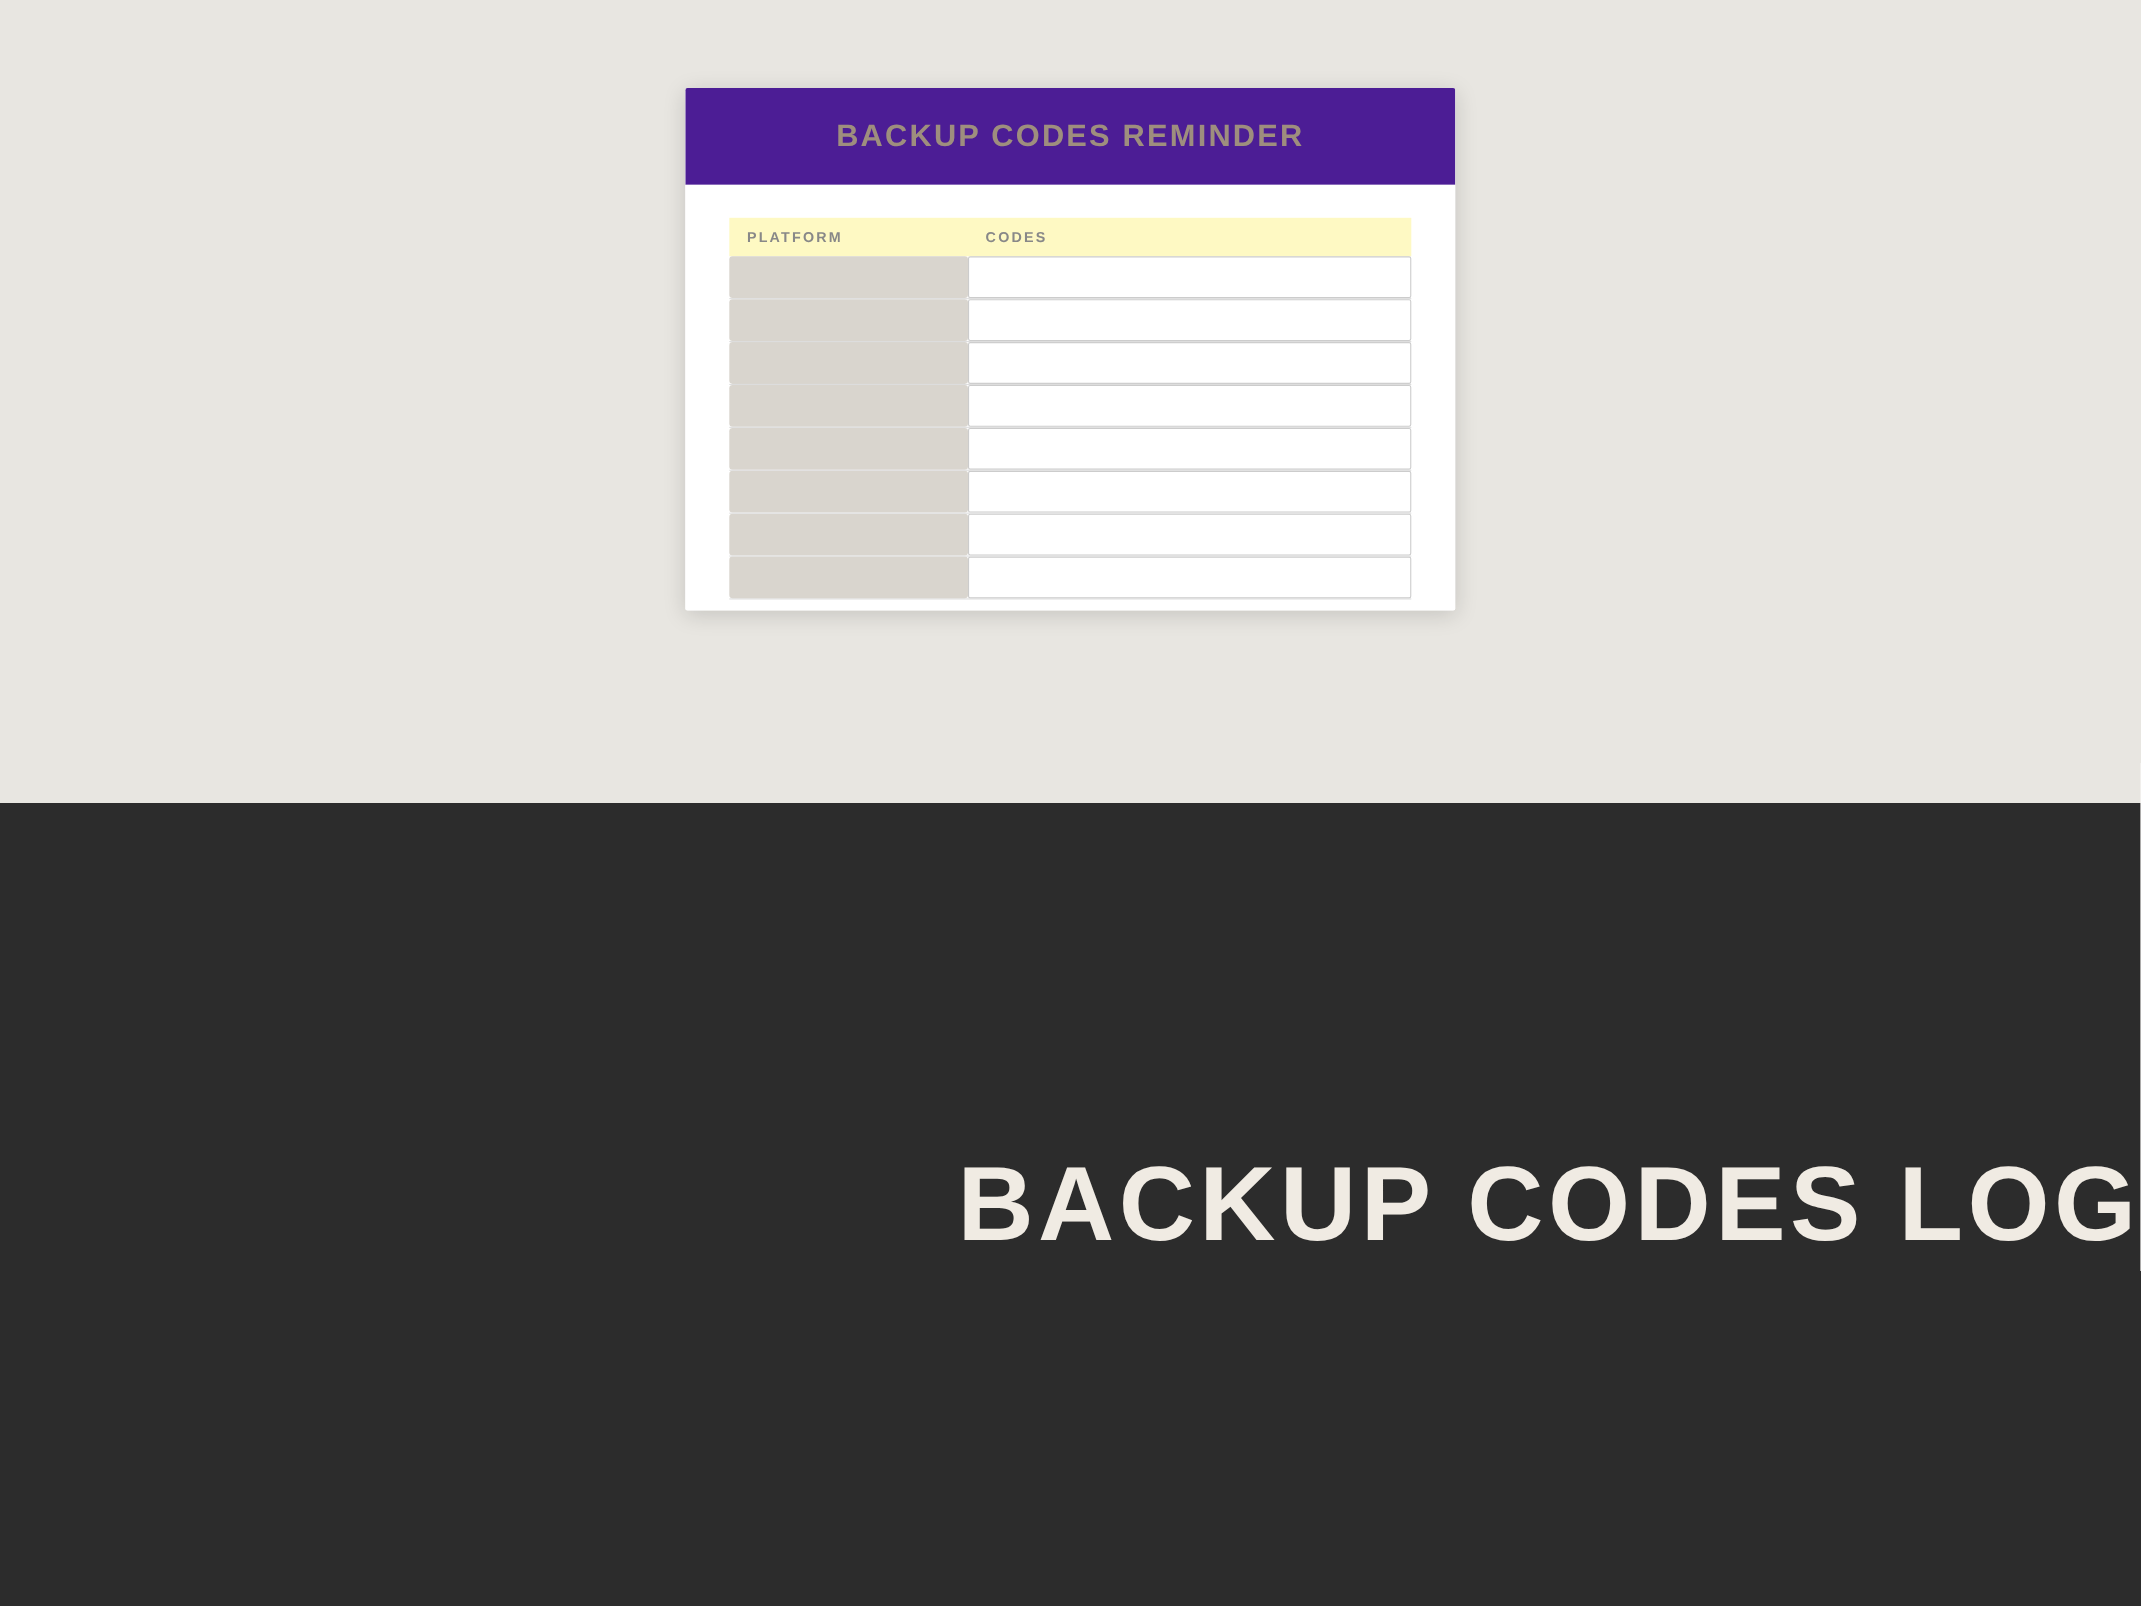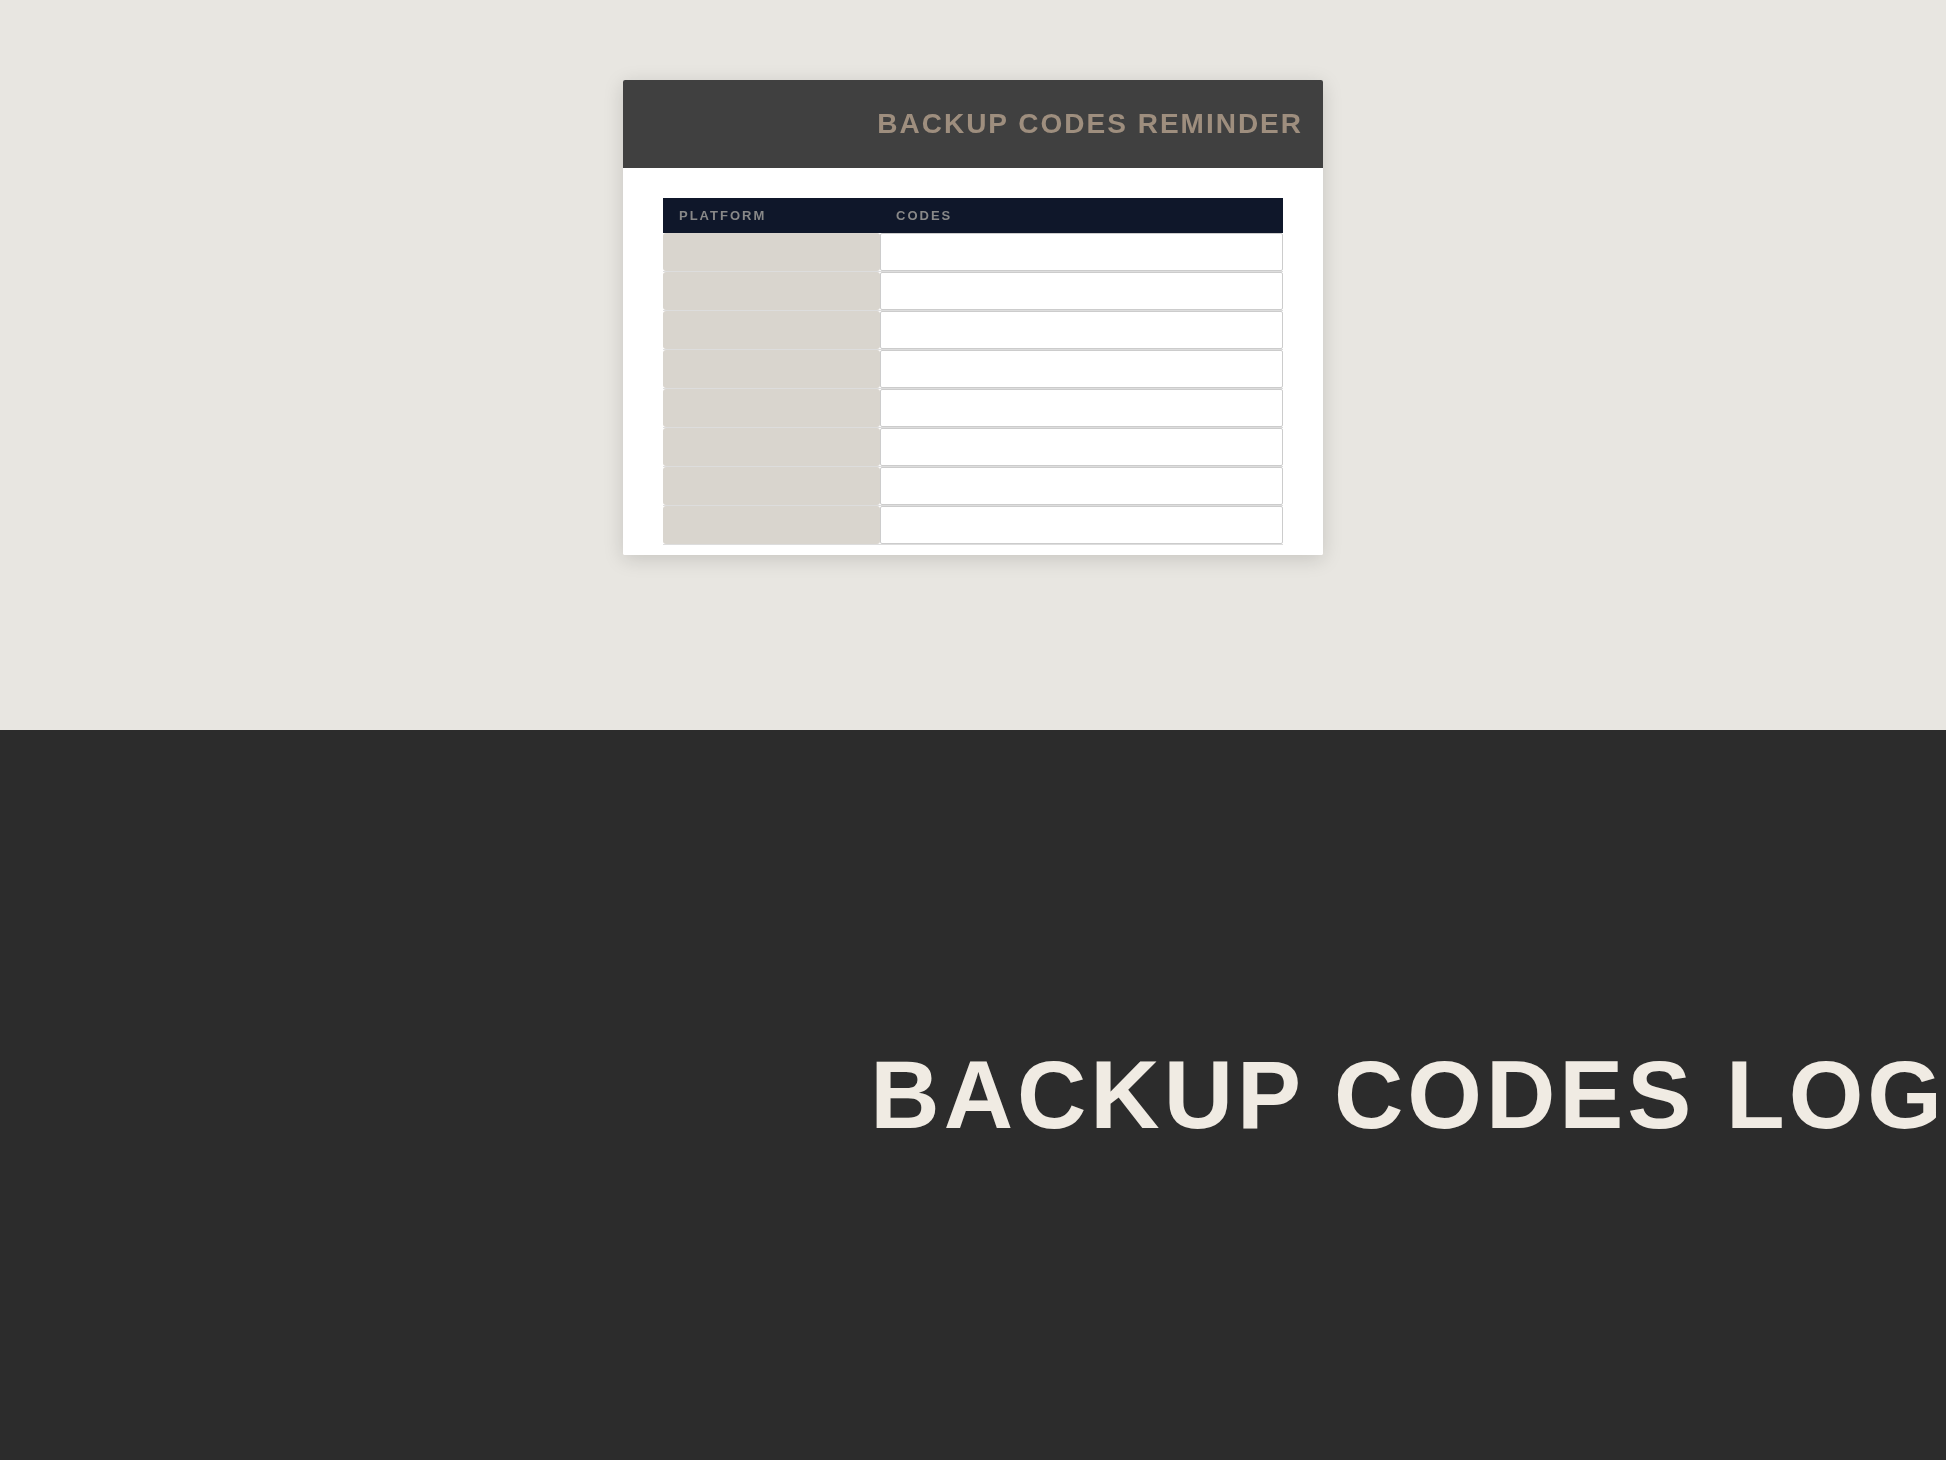--- a/index.html
+++ b/index.html
@@ -32,23 +32,23 @@
       box-shadow: 0 4px 20px rgba(0,0,0,0.15);
       border-radius: 2px;
       overflow: hidden;
       position: absolute;
       top: 80px;
       left: 50%;
       transform: translateX(-50%);
     }
 
     .document-header {
-      background-color: #404040;
+      background-color: #4c1d95;
       padding: 28px 20px;
-      text-align: right;
+      text-align: center;
     }
 
     .document-header-title {
       font-family: 'Arial Black', Arial, sans-serif;
       font-weight: 900;
       font-size: 28px;
       color: #9e8e7e;
       letter-spacing: 2px;
       text-transform: uppercase;
     }
@@ -57,21 +57,21 @@
       background: #ffffff;
       padding: 30px 40px 10px 40px;
     }
 
     .table-container {
       width: 100%;
       border-collapse: collapse;
     }
 
     .table-header-row {
-      background-color: #0f172a;
+      background-color: #fef9c3;
     }
 
     .table-header-row th {
       padding: 10px 16px;
       font-family: Arial, sans-serif;
       font-weight: 700;
       font-size: 13px;
       color: #888;
       letter-spacing: 2px;
       text-transform: uppercase;

